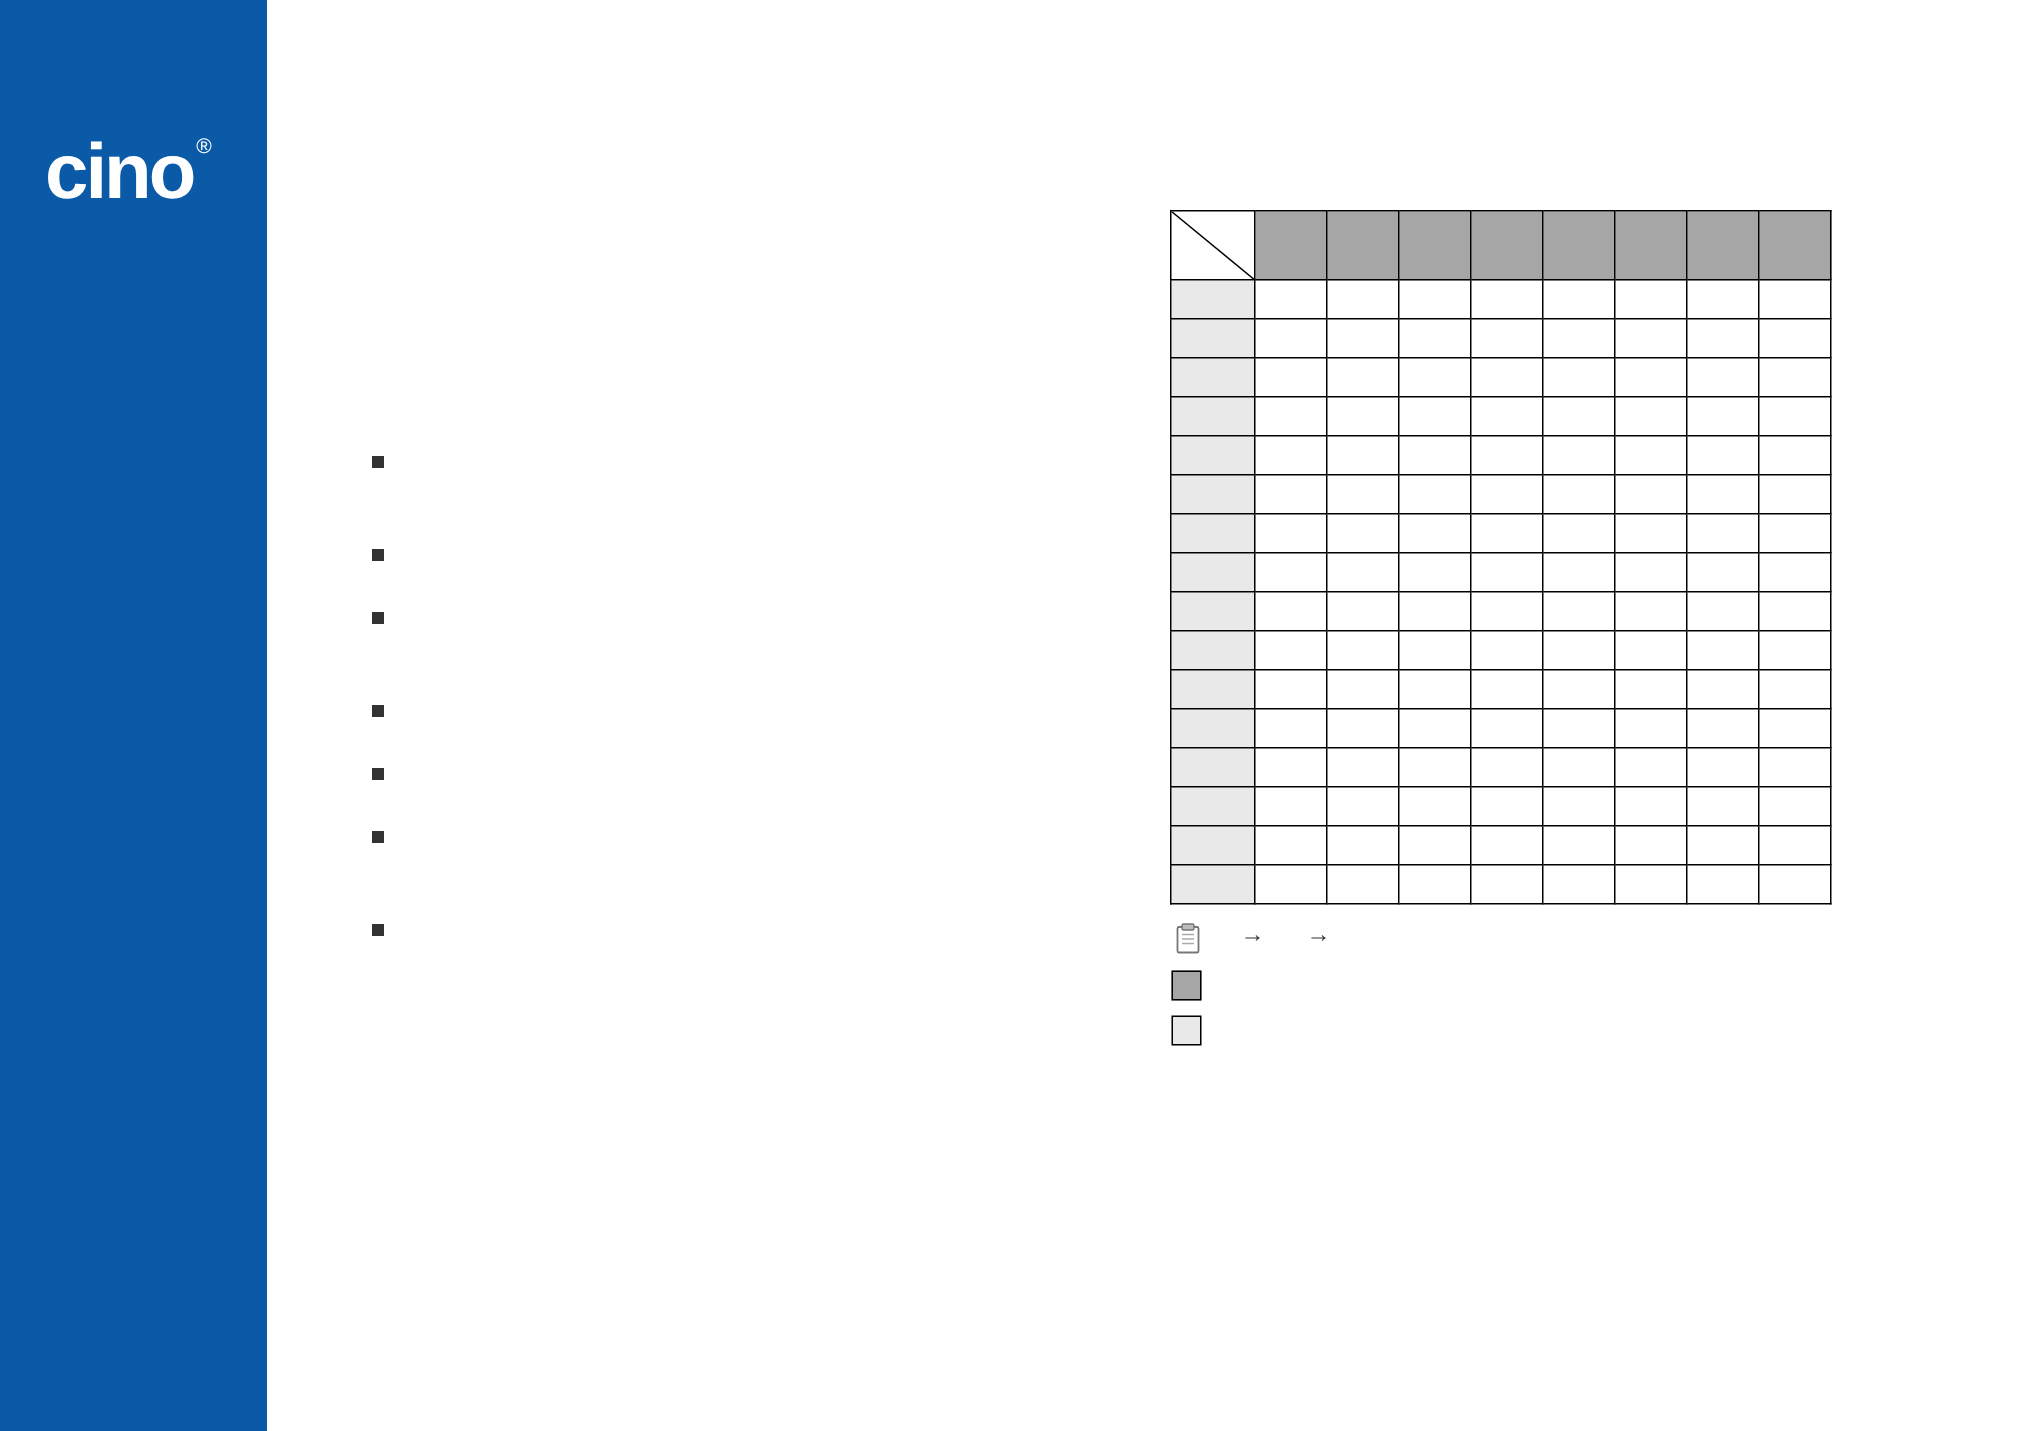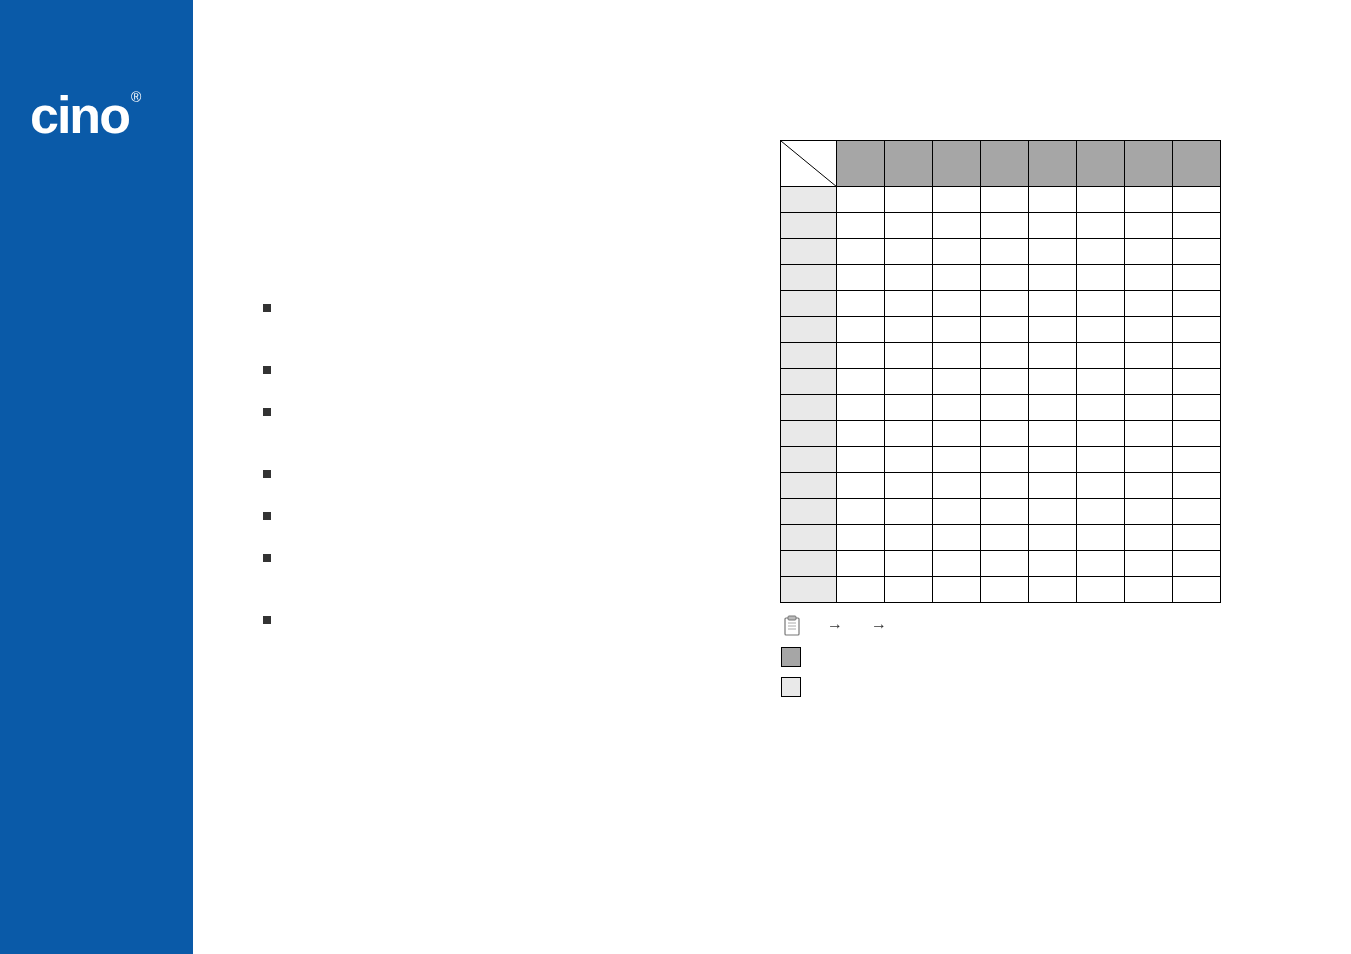--- a/index.html
+++ b/index.html
@@ -1,18 +1,18 @@
 <!DOCTYPE html>
 <html><head>
 <meta charset="utf-8">
 <style>
   * { box-sizing: border-box; }
   html, body { margin: 0; padding: 0; width: 1351px; height: 954px; font-family: Arial, Helvetica, sans-serif; background: #fff; }
   .page { display: flex; width: 100%; height: 100%; }
-  .sidebar { width: 193px; background: #0a5aa8; height: 100%; position: relative; }
+  .sidebar { width: 178px; background: #0a5aa8; height: 100%; position: relative; }
   .logo { position: absolute; top: 85px; left: 30px; }
   .logo-text { font-family: Arial, Helvetica, sans-serif; font-size: 52px; font-weight: bold; color: #fff; letter-spacing: -2px; }
   .logo-r { font-size: 14px; color: #fff; vertical-align: top; position: relative; top: 4px; left: 2px; }
   .content { flex: 1; position: relative; padding: 0; }
   .left-col { position: absolute; left: 70px; top: 300px; width: 500px; }
   .bullet-list { list-style: none; padding: 0; margin: 0; }
   .bullet-list li { position: relative; padding-left: 30px; margin-bottom: 26px; min-height: 16px; }
   .bullet-list li::before { content: ""; position: absolute; left: 0; top: 4px; width: 8px; height: 8px; background: #333; }
   .table-wrap { position: absolute; right: 130px; top: 140px; }
   table.matrix { border-collapse: collapse; }

